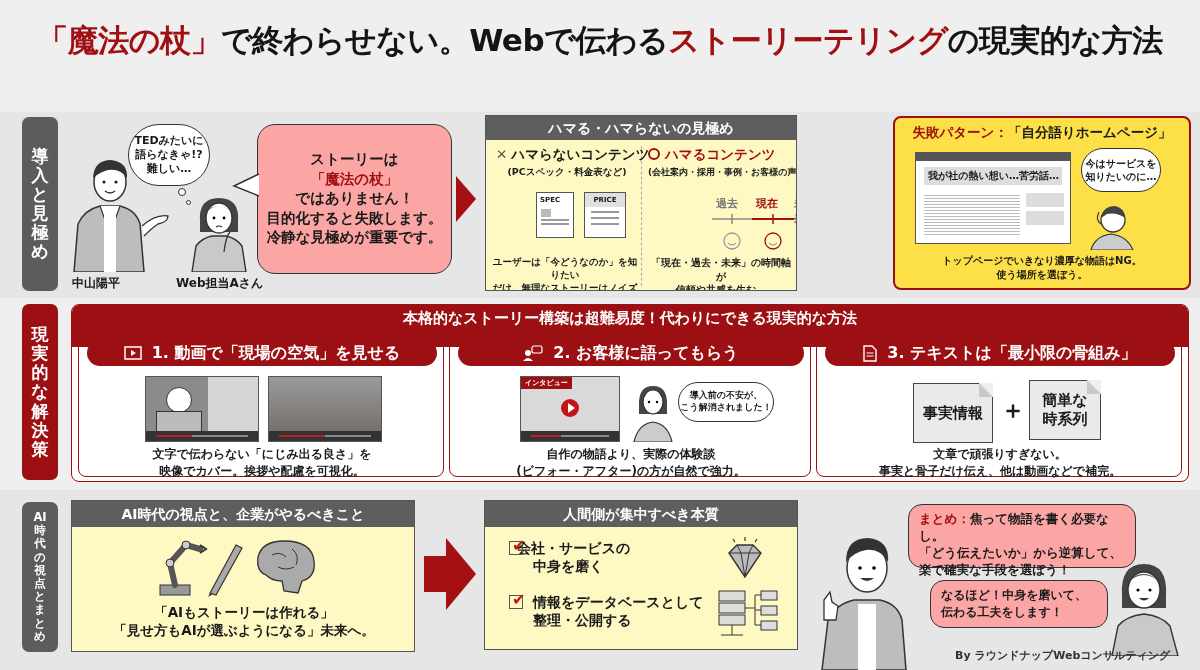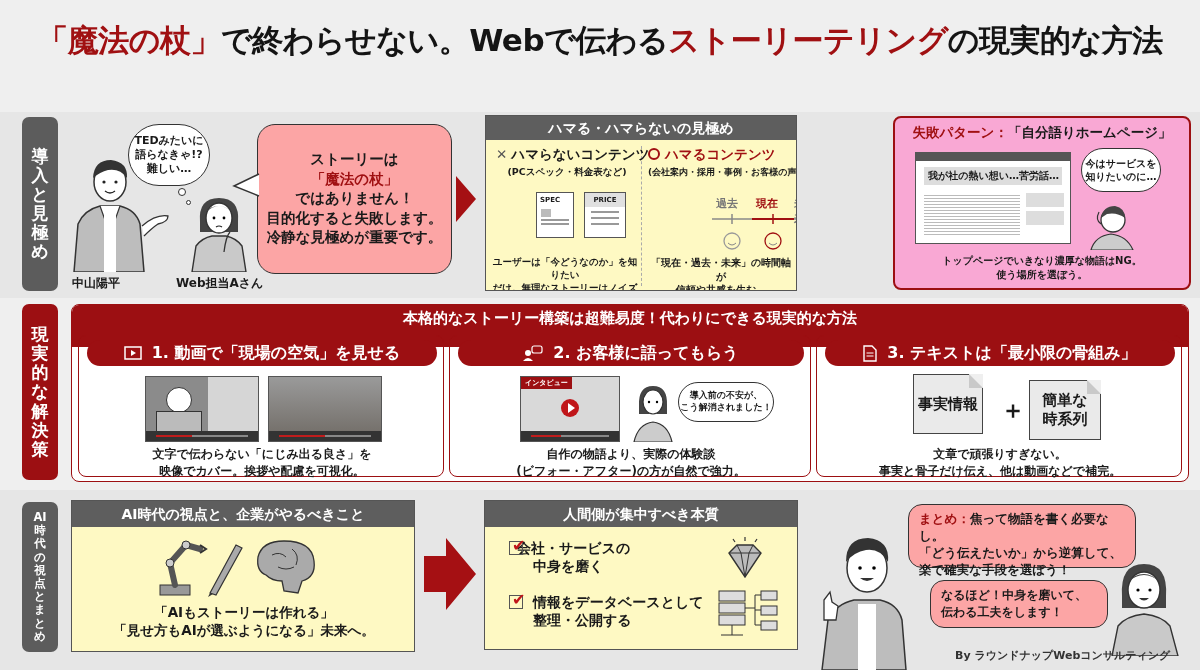--- a/index.html
+++ b/index.html
@@ -12,21 +12,21 @@
 .band{position:absolute;left:0;width:1200px}
 .band1{top:112px;height:186px;background:#e6e6e6}
 .band2{top:300px;height:186px;background:#efefef}
 .band3{top:490px;height:180px;background:#e6e6e6}
 .vlabel{position:absolute;width:36px;border-radius:7px;display:flex;flex-direction:column;align-items:center;justify-content:center;font-weight:bold;color:#fff;line-height:1.12}
 .vlabel.gray{background:#5c5c5c}
 .vlabel.red{background:#9c0f12}
 .vlabel span{display:block;text-align:center}
 .box{position:absolute;background:#fef9c3;border:1.5px solid #555;border-radius:0;overflow:hidden}
 .box-head{background:#5e5e5e;color:#fff;font-weight:bold;text-align:center}
-.redbox{position:absolute;background:#f9a8d4;border:2px solid #9c0f12;border-radius:8px}
+.redbox{position:absolute;background:#fde047;border:2px solid #9c0f12;border-radius:8px}
 .bubble{position:absolute;background:#fca5a5;border:1.5px solid #333;border-radius:18px;text-align:center;font-weight:bold}
 .person{position:absolute}
 .pill{position:absolute;background:#9c0f12;color:#fff;border-radius:18px;font-weight:bold;display:flex;align-items:center;justify-content:center;gap:10px;font-size:16px}
 .center{text-align:center}
 .b{font-weight:bold}
 .redtxt{color:#a01012}
 .doc{position:absolute;background:#eaeaea;border:1.5px solid #444;display:flex;align-items:center;justify-content:center;text-align:center;font-weight:bold;font-size:15px;line-height:1.25}
 .doc:after{content:"";position:absolute;right:-1px;top:-1px;width:0;height:0;border-left:14px solid #c9c9c9;border-top:14px solid #efefef}
 .video{position:absolute;background:#7a7a7a;border:1px solid #555;overflow:hidden}
 .vbar{position:absolute;left:0;right:0;bottom:0;height:10px;background:#333}
@@ -257,21 +257,21 @@
 
       <div class="abs" style="left:744px;top:30px;width:366px;height:142px;border:1.5px solid #9c0f12;border-radius:8px">
         <div class="pill" style="left:8px;top:4px;width:350px;height:26px">
           <svg width="14" height="17">
               <path d="M1 1 L9 1 L13 5 L13 16 L1 16Z" fill="none" stroke="#fff" stroke-width="1.4"></path>
               <line x1="3.5" y1="8" x2="10.5" y2="8" stroke="#fff"></line>
               <line x1="3.5" y1="11" x2="10.5" y2="11" stroke="#fff"></line>
             </svg>
           <span>3. テキストは「最小限の骨組み」</span>
         </div>
-        <div class="doc" style="left:96px;top:38px;width:70px;height:60px">事実情報</div>
+        <div class="doc" style="left:96px;top:47px;width:80px;height:60px">事実情報</div>
         <div class="abs b" style="left:184px;top:58px;font-size:24px">＋</div>
         <div class="doc" style="left:212px;top:44px;width:72px;height:60px;flex-direction:column">
           <span>簡単な</span>
           <span>時系列</span>
         </div>
         <div class="abs center b" style="left:0;top:110px;width:366px;font-size:12px;line-height:1.4">
           <div>文章で頑張りすぎない。</div>
           <div>事実と骨子だけ伝え、他は動画などで補完。</div>
         </div>
       </div>

